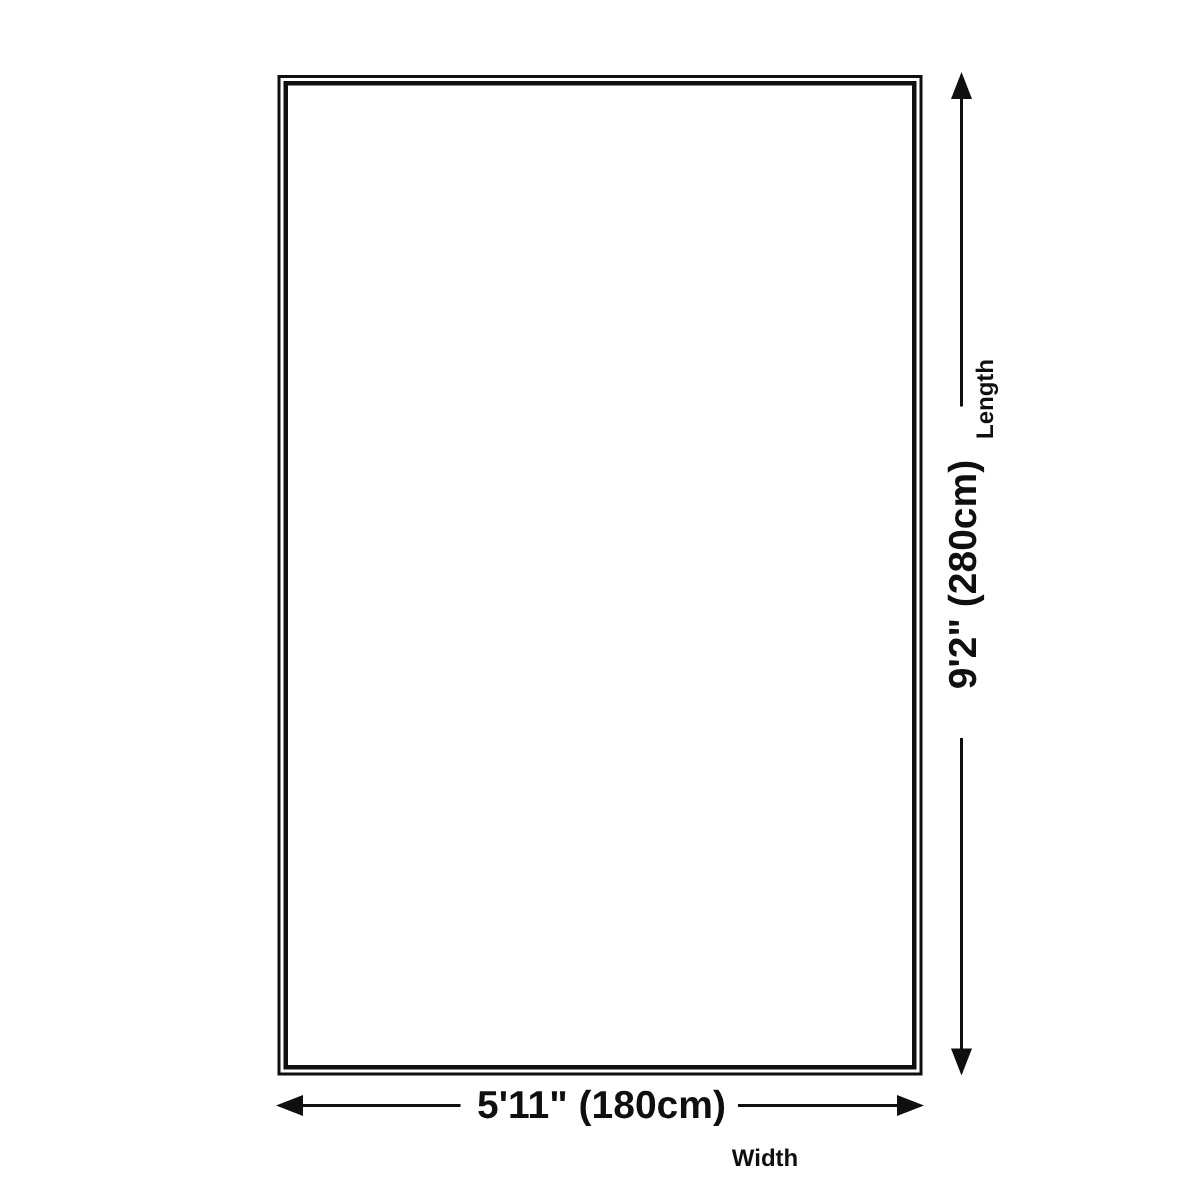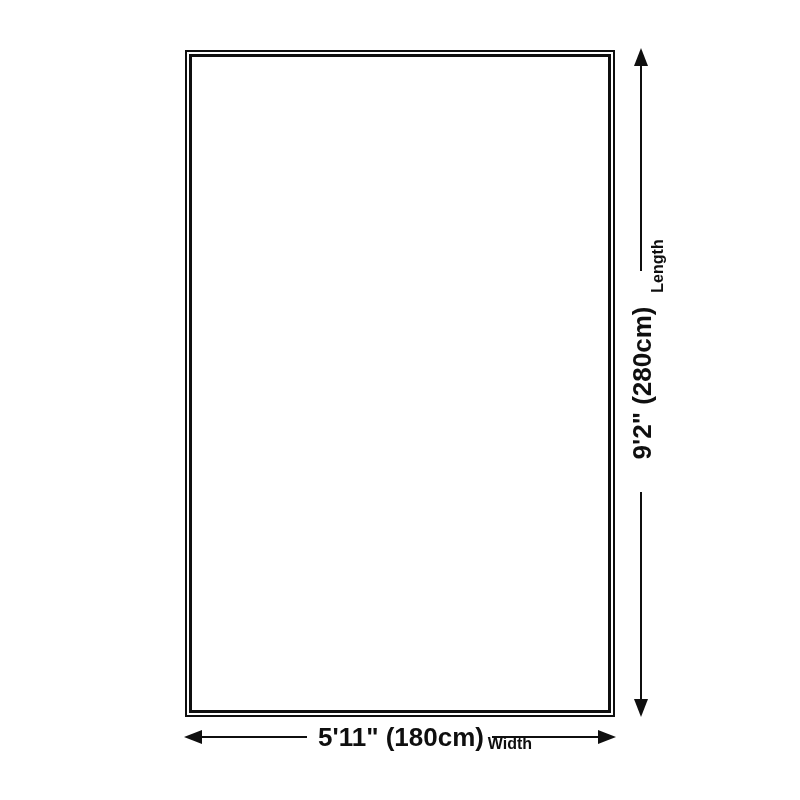--- a/index.html
+++ b/index.html
@@ -54,18 +54,18 @@
     <div class="dim-sublabel rot" style="left:658px; top:266px;">Length</div>
     <div class="dim-value rot" style="left:642px; top:383px;">9'2" (280cm)</div>
     <div class="dim-line" style="left:640px; top:492px; width:2px; height:208px;"></div>
     <div class="arrow arrow-down" style="left:634px; top:699px;"></div>
   </div>
 
   <div>
     <div class="arrow arrow-left" style="left:184px; top:730px;"></div>
     <div class="dim-line" style="left:200px; top:736px; width:107px; height:2px;"></div>
     <div class="dim-value" style="left:401px; top:737px;">5'11" (180cm)</div>
-    <div class="dim-sublabel" style="left:510px; top:744px;">Width</div>
+    <div class="dim-sublabel" style="left:510px; top:773px;">Width</div>
     <div class="dim-line" style="left:492px; top:736px; width:106px; height:2px;"></div>
     <div class="arrow arrow-right" style="left:598px; top:730px;"></div>
   </div>
 
 </div>
 
 </body></html>

